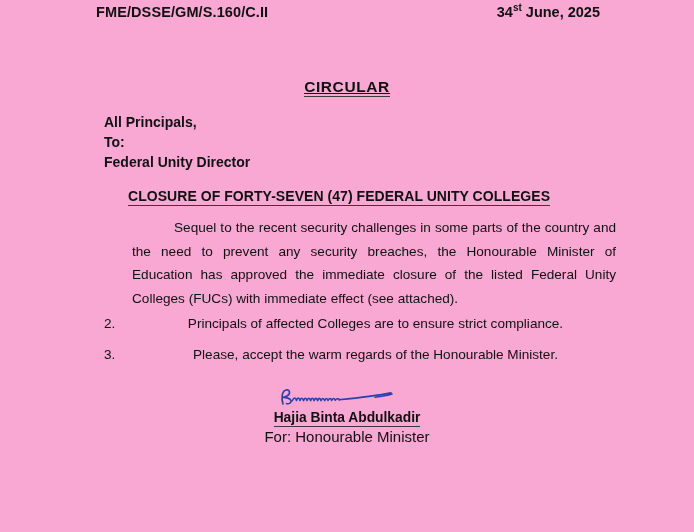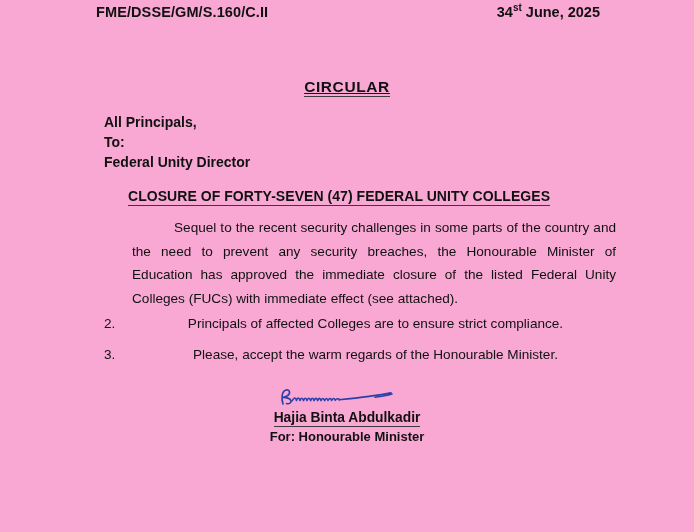--- a/index.html
+++ b/index.html
@@ -156,23 +156,22 @@
     border-bottom: 1px solid #3a3a3a;
     padding-bottom: 0px;
     line-height: 17px;
   }
   .signer-role {
     font-size: 13.6px;
     line-height: 20px;
     margin-top: 4px;
   }
   .signer-for {
-    font-size: 13px;
-    line-height: 20px;
-    font-weight: bold;
+    font-size: 15px;
+    line-height: 20px;
   }
 </style>
 </head>
 <body>
 
 <div class="page">
 
   <div class="header-row">
     <div class="ref-no">FME/DSSE/GM/S.160/C.II</div>
     <div class="date-line"><span>34</span><span class="ord">st</span><span> June, 2025</span></div>

